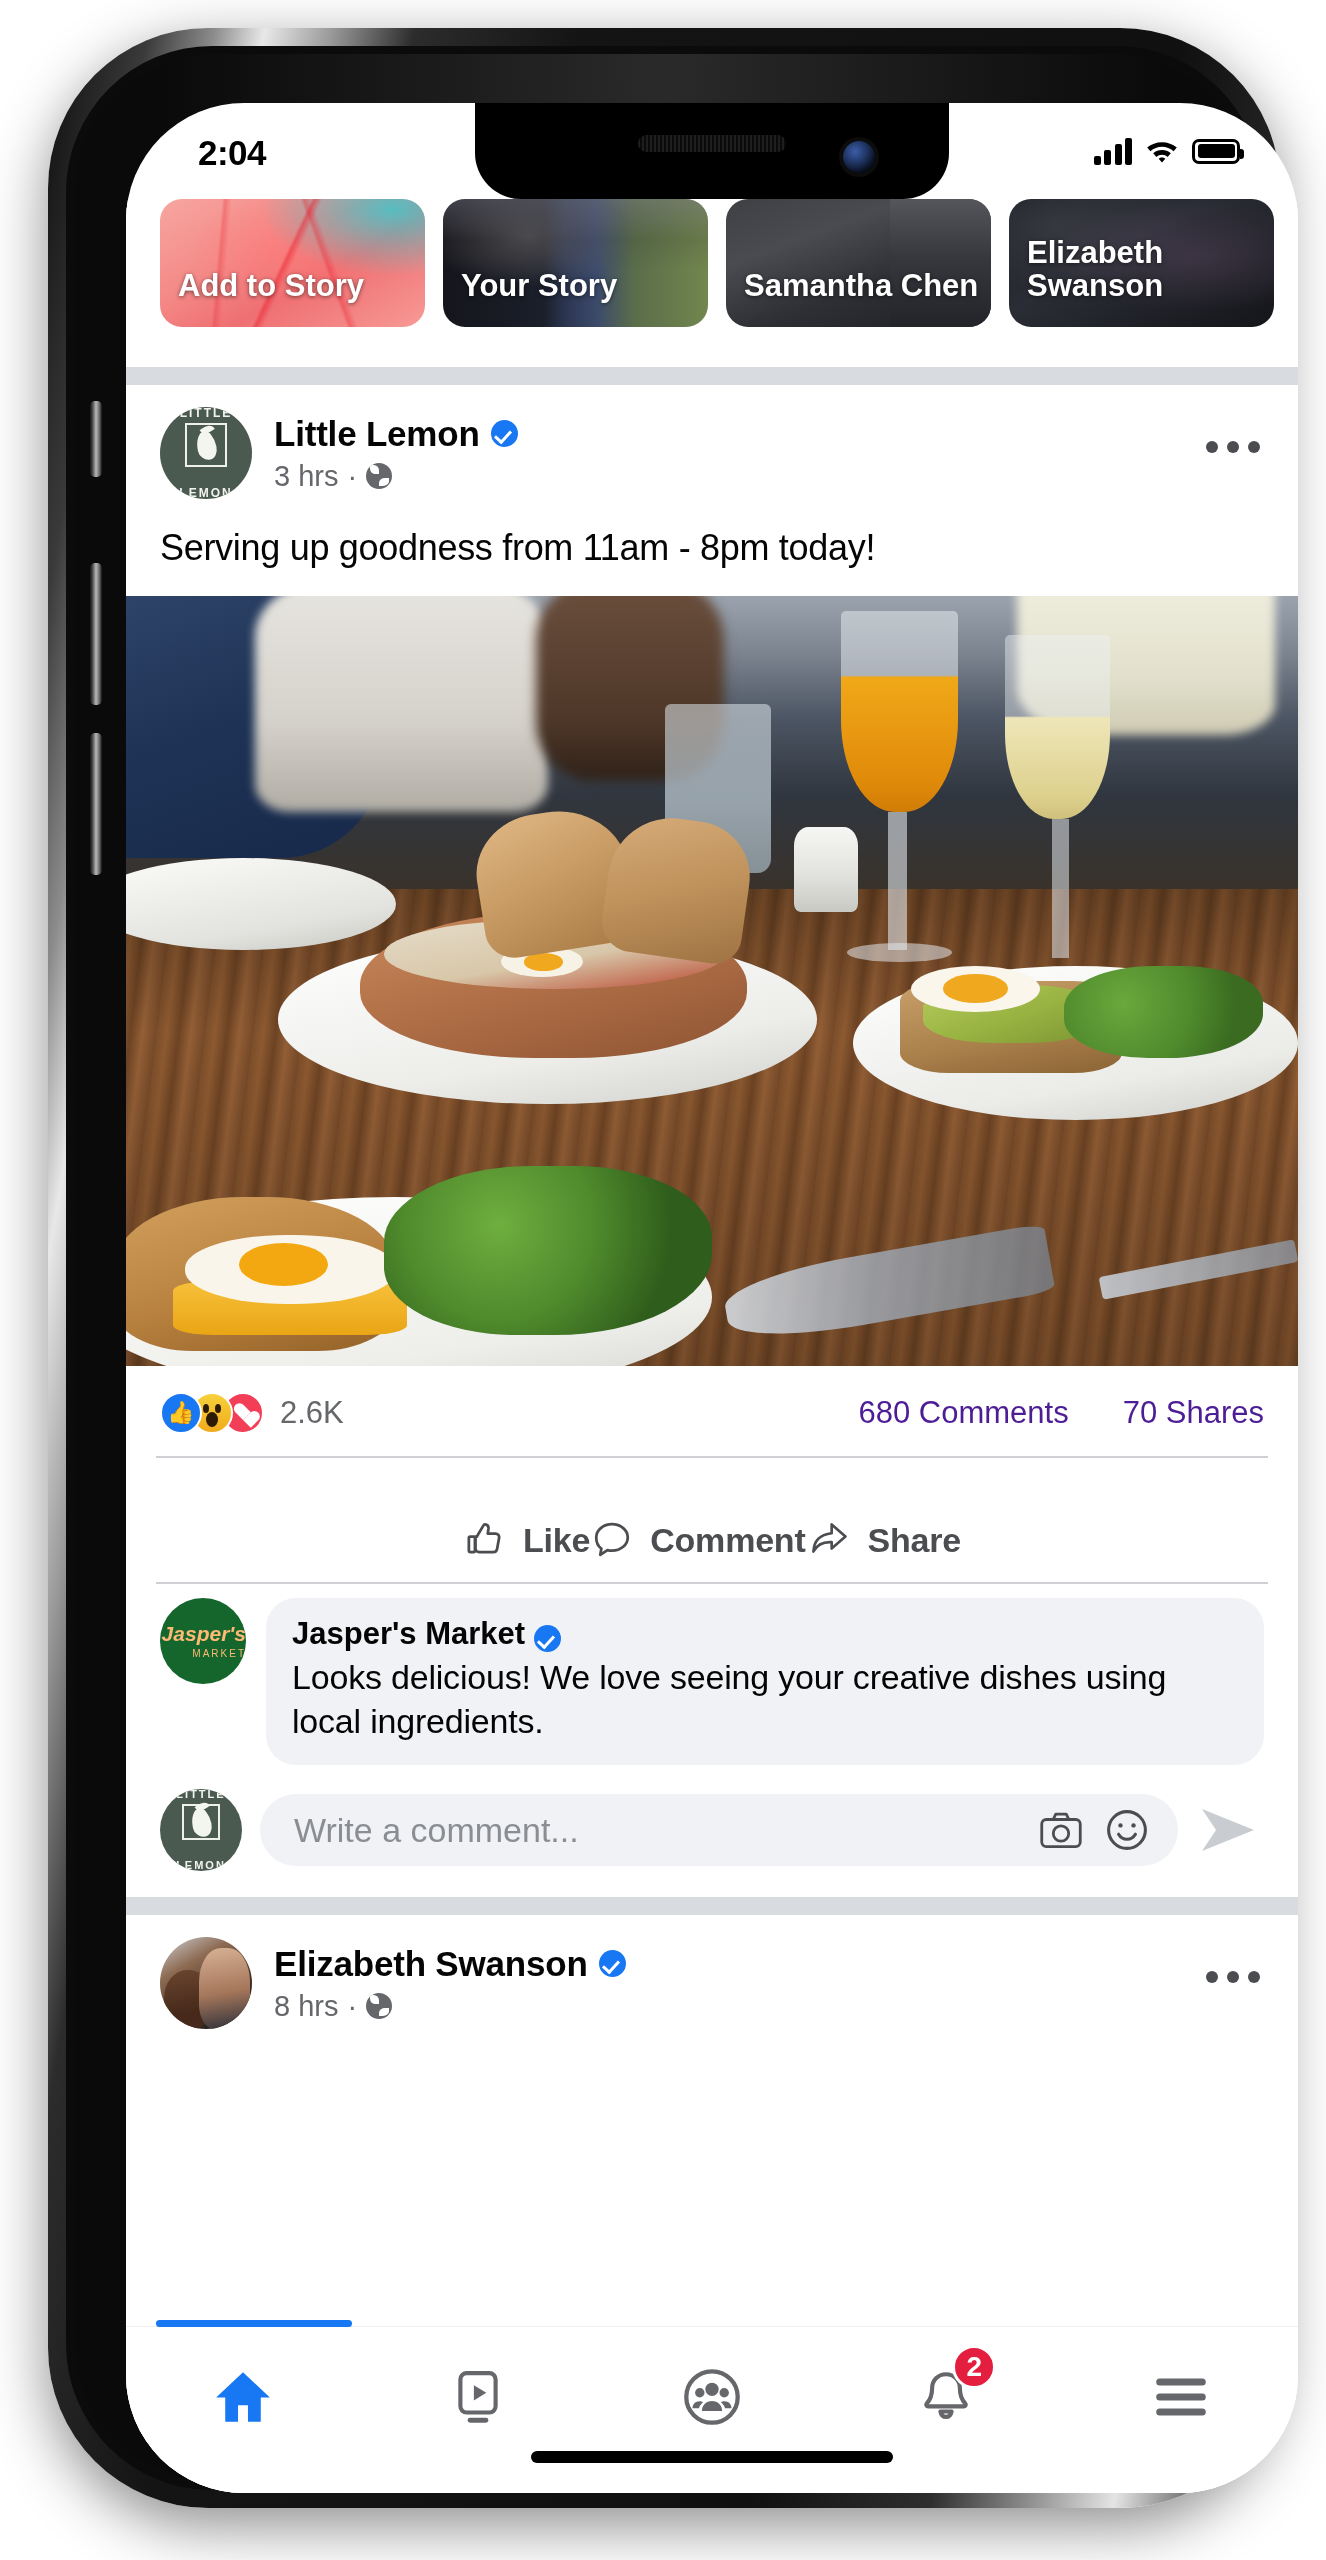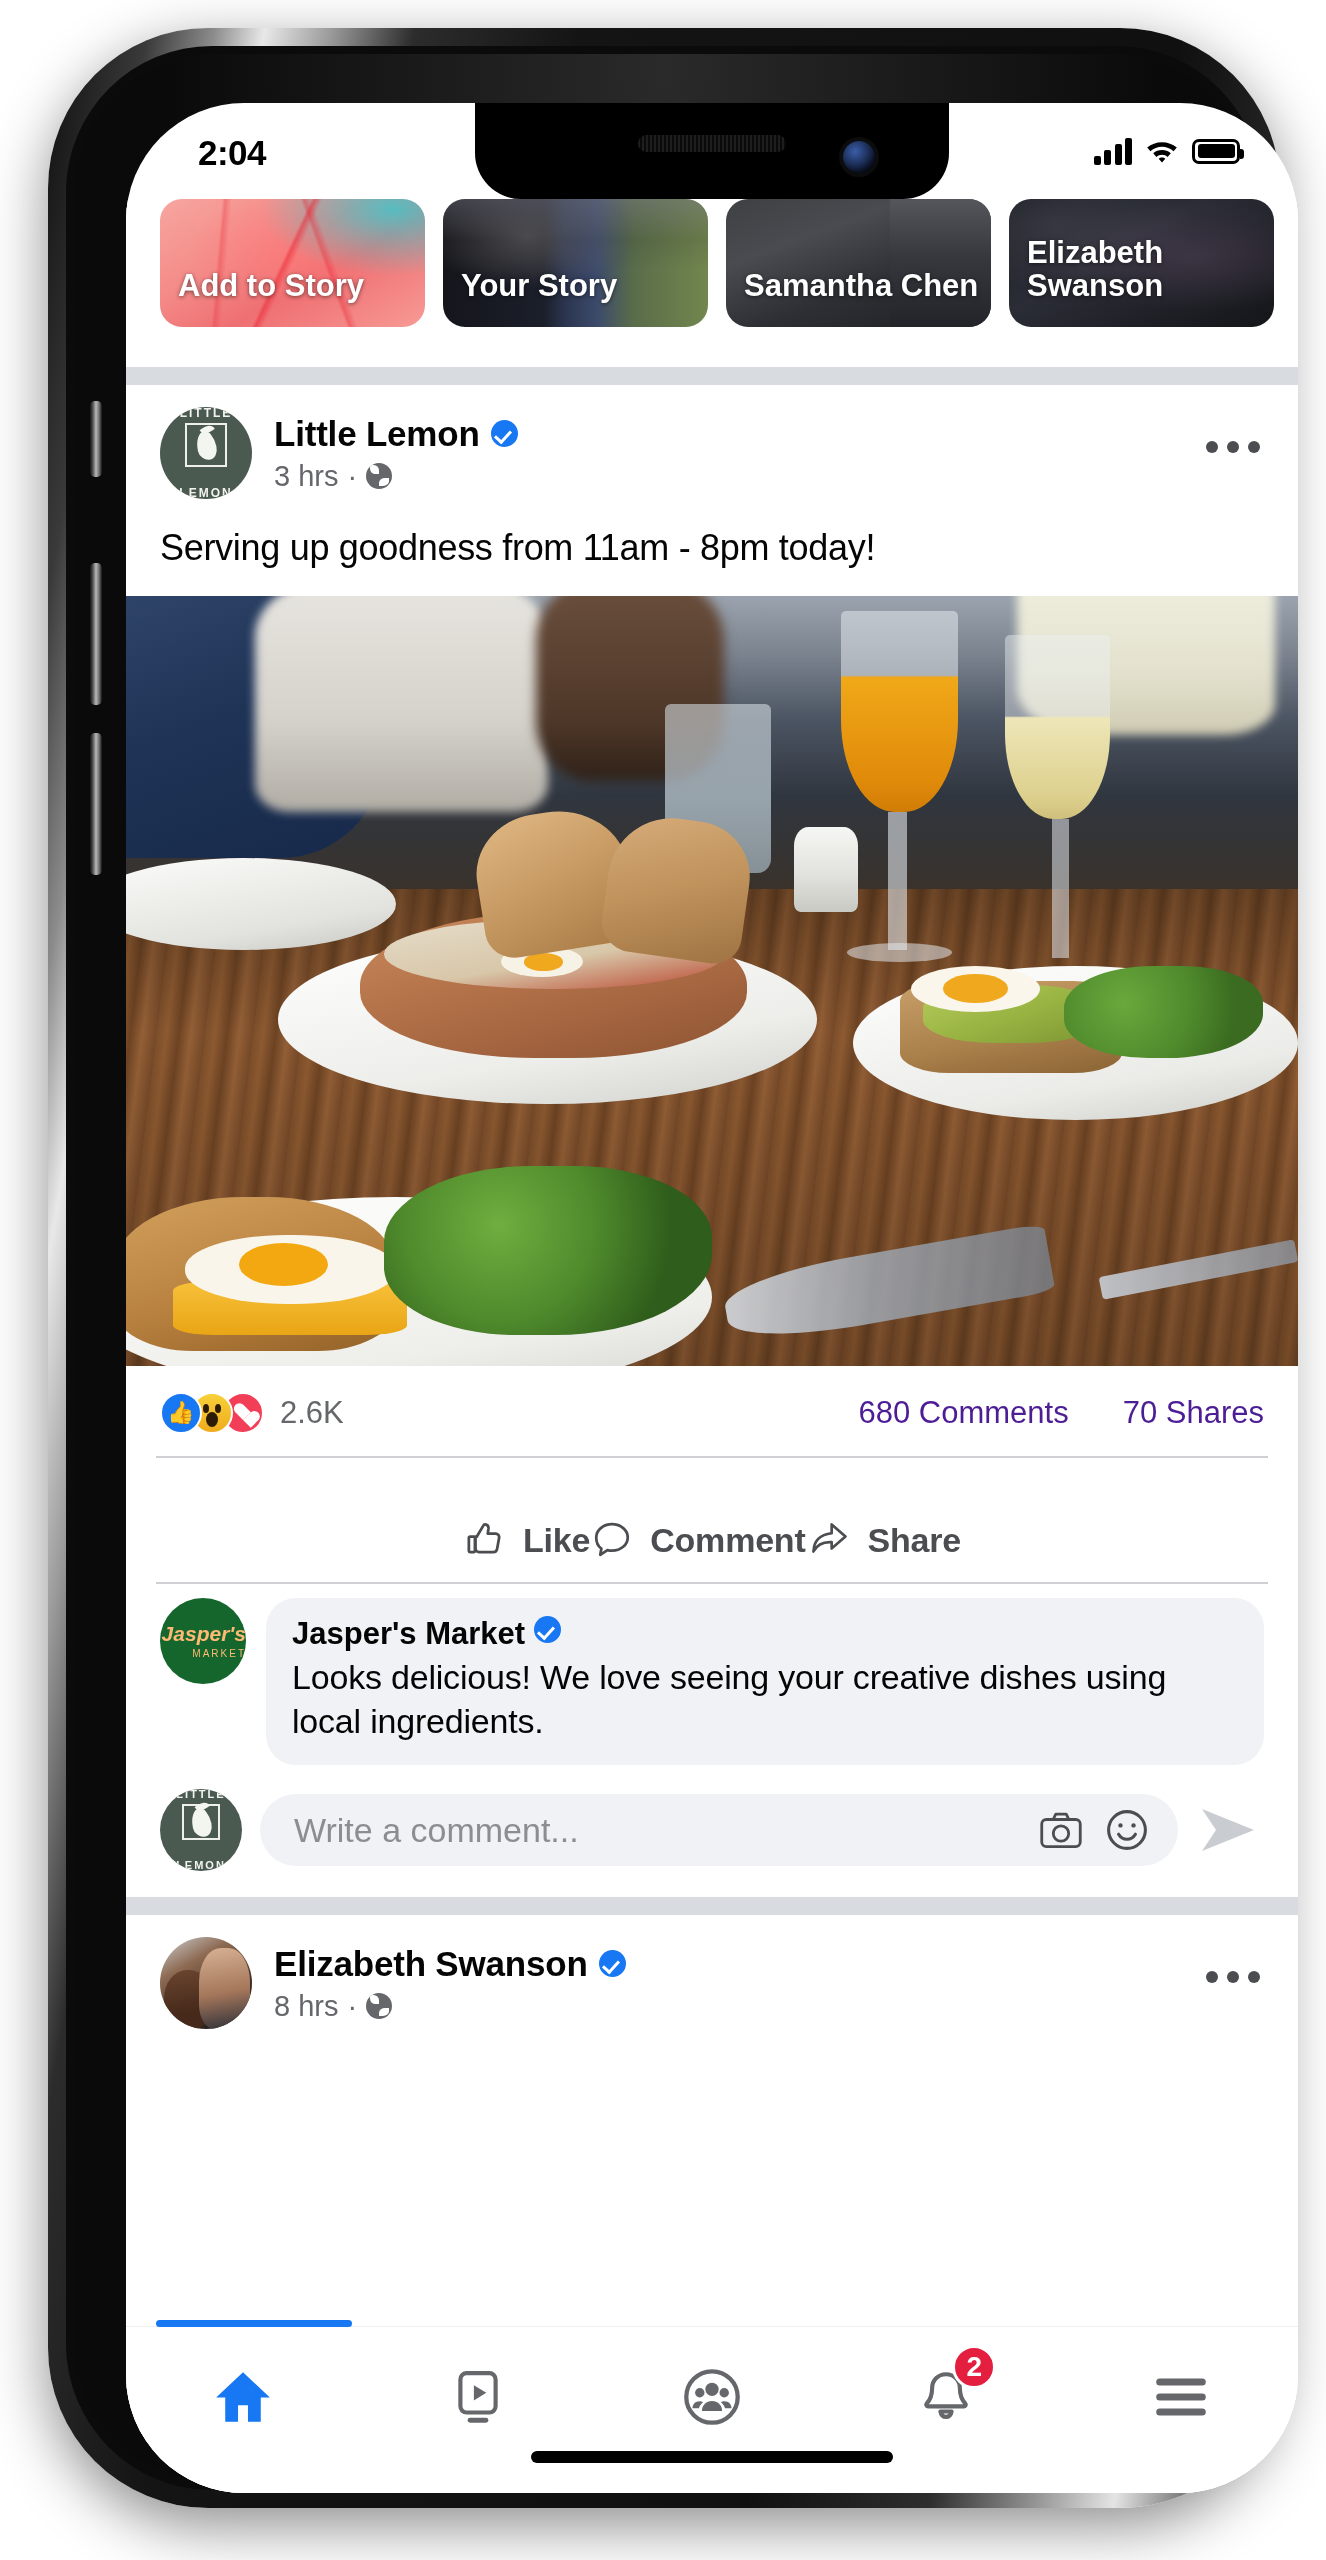--- a/index.html
+++ b/index.html
@@ -499,21 +499,21 @@
     background:#15662c; display:flex; flex-direction:column;
     align-items:flex-end; justify-content:center; color:#fdba74;
   }
   .jasper-top { font-size: 21px; font-style: italic; font-weight: bold; line-height:1; }
   .jasper-bot { font-size: 10px; letter-spacing: 2px; margin-top:5px; line-height:1; }
   .comment-bubble {
     margin-left: 20px; flex:1;
     background:#f0f2f5; border-radius: 30px;
     padding: 18px 26px 22px 26px;
   }
-  .comment-name-row { display:flex; align-items:flex-start; gap:9px; }
+  .comment-name-row { display:flex; align-items:flex-end; gap:9px; }
   .comment-name { font-size:31px; font-weight:bold; color:#050505; }
   .comment-body { font-size:34px; color:#050505; line-height:1.28; margin-top:4px; letter-spacing:-0.2px; }
 
   
   .composer-row { display:flex; align-items:center; padding: 16px 30px 26px 34px; gap: 18px; }
   .composer-input {
     flex:1; height: 72px; border-radius: 46px; background:#f0f2f5;
     display:flex; align-items:center; padding: 0 28px 0 34px;
   }
   .composer-placeholder { font-size:34px; color:#8a8d91; flex:1; }

